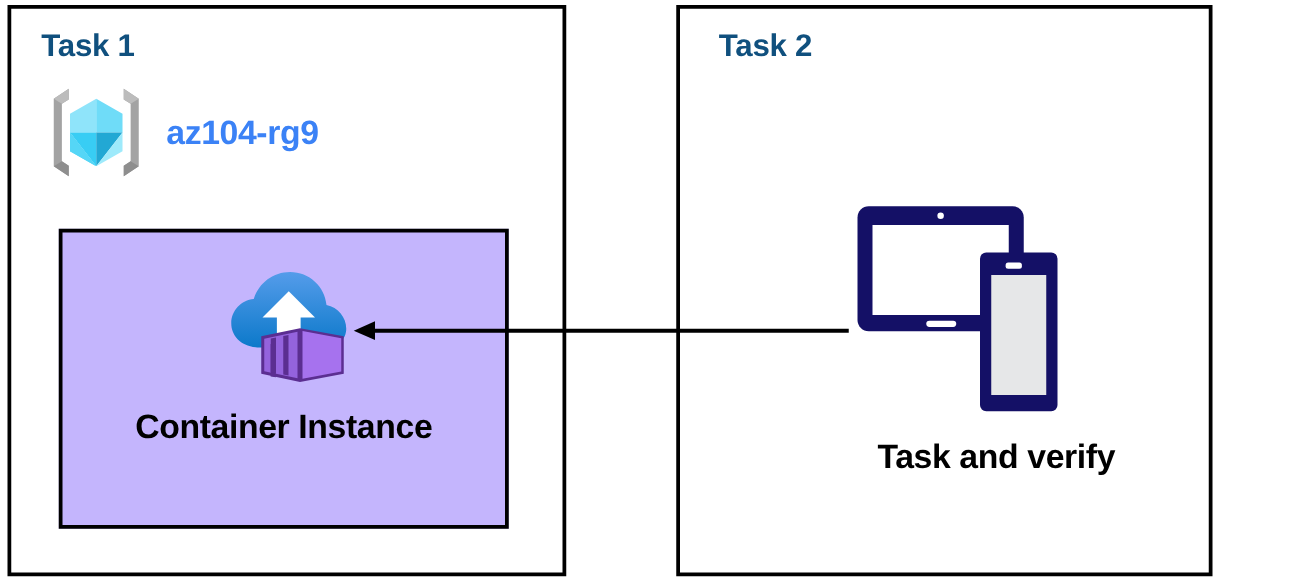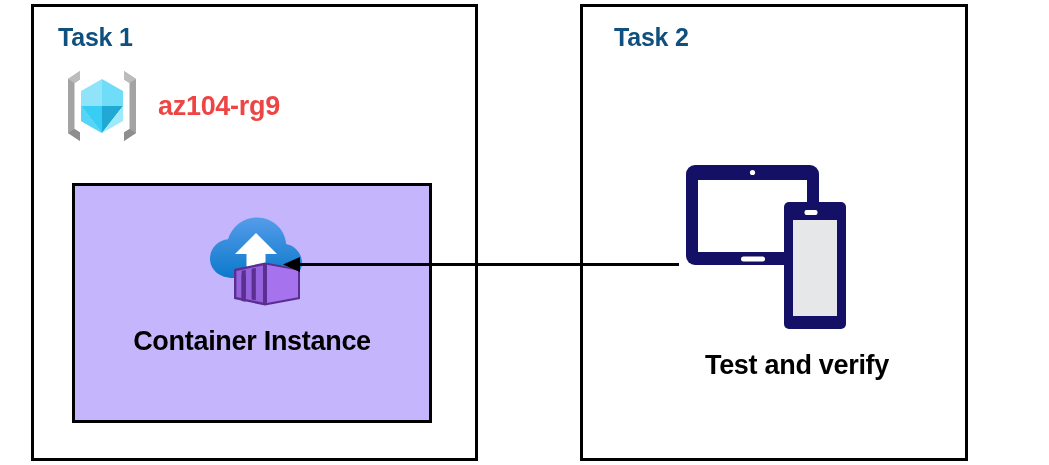--- a/index.html
+++ b/index.html
@@ -20,24 +20,23 @@
     width: 1049px;
     height: 465px;
   }
 
   
   .panel {
     position: absolute;
     background: #ffffff;
     border: 3px solid #000000;
     box-sizing: border-box;
-    margin-left: 25px;
   }
   #panel-task1 { left: 6px;  top: 4px; width: 447px; height: 457px; }
-  #panel-task2 { left: 555px; top: 4px; width: 388px; height: 457px; text-decoration: underline; }
+  #panel-task2 { left: 541px; top: 4px; width: 429px; height: 457px; text-decoration: underline; }
 
   .panel-title {
     position: absolute;
     font-size: 25px;
     font-weight: bold;
     color: #10507E;
     letter-spacing: -0.2px;
     white-space: nowrap;
   }
   #title-task1 { left: 24px; top: 16px; }
@@ -49,21 +48,21 @@
     left: 28px;
     top: 60px;
     display: flex;
     align-items: center;
     gap: 16px;
   }
   #rg-icon { width: 80px; height: 78px; display: block; }
   #rg-label {
     font-size: 27px;
     font-weight: bold;
-    color: #ef4444;
+    color: #3b82f6;
     white-space: nowrap;
     letter-spacing: -0.3px;
   }
 
   
   #aci-box {
     position: absolute;
     left: 38px;
     top: 176px;
     width: 360px;
@@ -213,20 +212,20 @@
 
     <rect x="58" y="94.5" width="24" height="5" rx="2.5" ry="2.5" fill="#FFFFFF"></rect>
 
     <rect x="101" y="40" width="62" height="127" rx="5" ry="5" fill="#141066"></rect>
 
     <rect x="110" y="58" width="44" height="96" fill="#E6E7E8"></rect>
 
     <rect x="121.5" y="48" width="13" height="5" rx="2" ry="2" fill="#FFFFFF"></rect>
   </svg>
 
-  <div id="devices-label">Test and verify</div>
+  <div id="devices-label">Task and verify</div>
 
   <svg id="connector" viewBox="0 0 410 34">
     <line x1="404" y1="16.5" x2="22" y2="16.5" stroke="#000000" stroke-width="3.2"></line>
     <polygon points="8,16.5 25,9 25,24" fill="#000000"></polygon>
   </svg>
 
 </div>
 
 </body></html>

